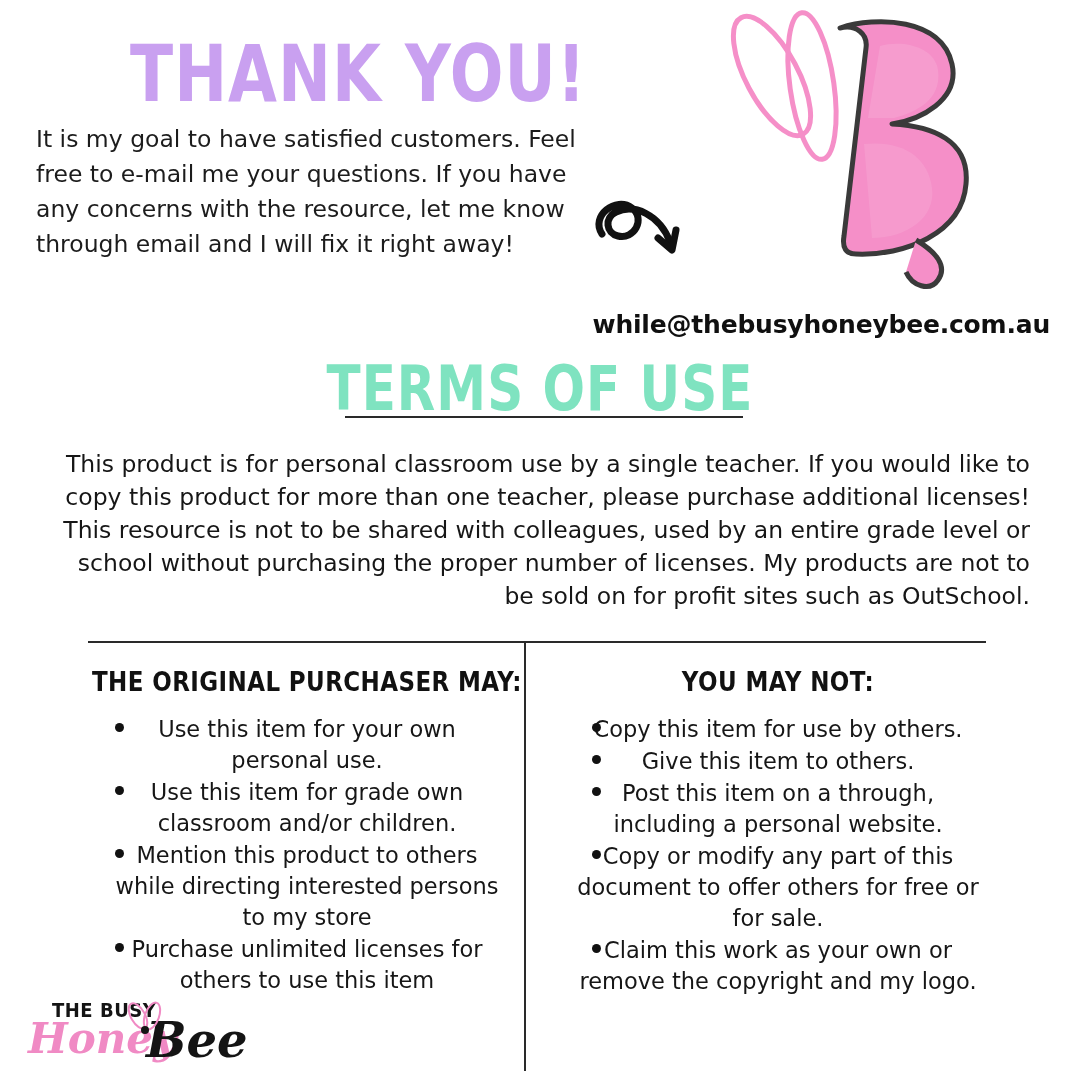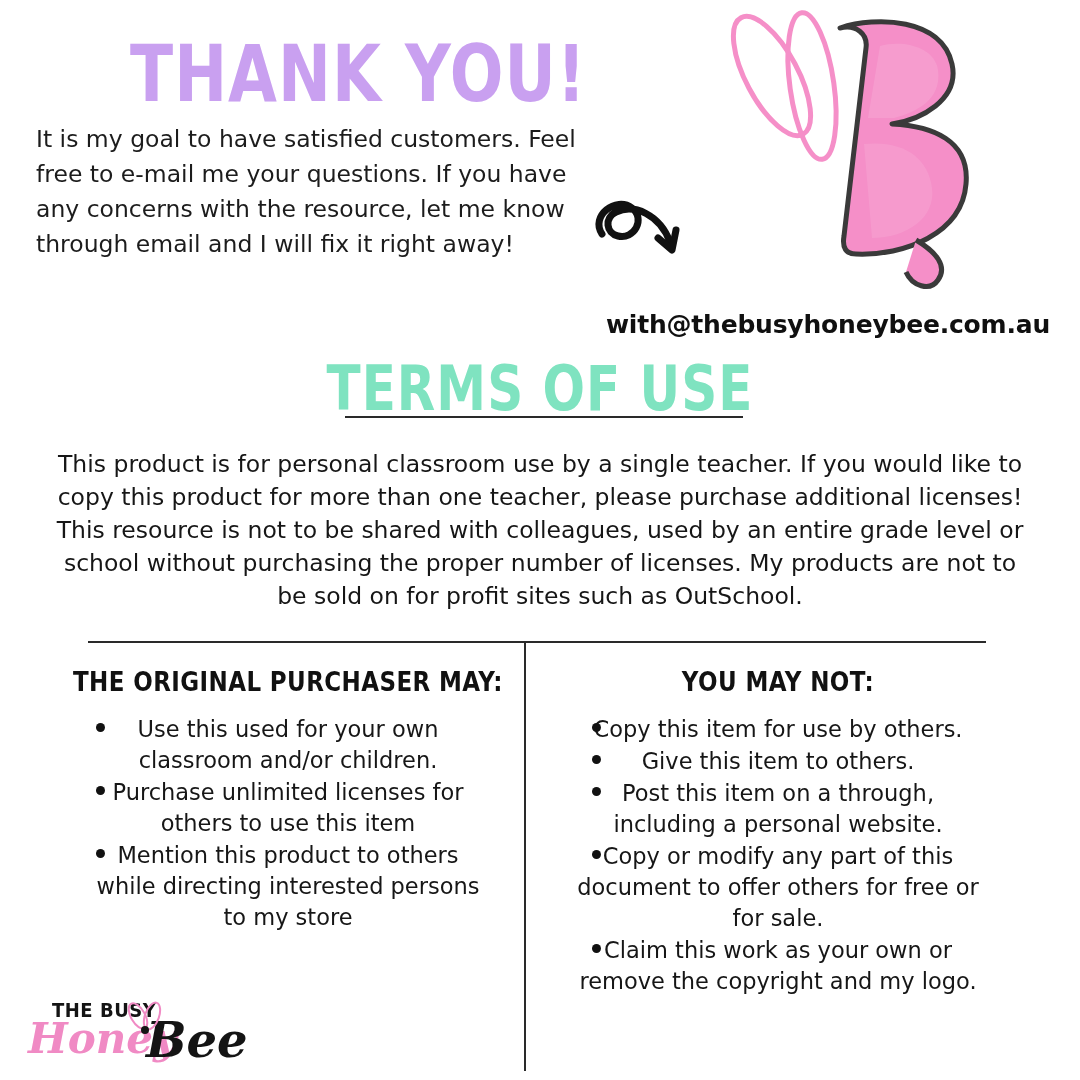--- a/index.html
+++ b/index.html
@@ -102,21 +102,21 @@
     height: 2px;
     background: #2a2a2a;
   }
 
   
   .terms-body {
     position: absolute;
     left: 50px;
     top: 448px;
     width: 980px;
-    text-align: center;
+    text-align: right;
     font-size: 23.5px;
     line-height: 33px;
     color: #161616;
   }
 
   
   .hrule {
     position: absolute;
     left: 88px;
     top: 641px;
@@ -131,21 +131,21 @@
     width: 2px;
     height: 430px;
     background: #2a2a2a;
   }
 
   
   .col {
     position: absolute;
     top: 666px;
   }
-  .col-left  { left: 68px;  width: 440px; }
+  .col-left  { left: 87px;  width: 440px; }
   .col-right { left: 548px; width: 460px; }
 
   .col-head {
     text-align: center;
     font-weight: 700;
     font-size: 23px;
     letter-spacing: 0.4px;
     color: #111111;
     transform: scaleY(1.18);
     transform-origin: center top;
@@ -241,44 +241,48 @@
       <g>
         <path d="M160,20 C196,8 262,10 272,56 C280,92 240,112 212,116 C252,118 290,132 286,176
                  C282,226 224,248 176,246 C166,246 162,240 164,228 L186,40 C188,26 176,16 160,20 Z" fill="#f58fc8" stroke="#3a3a3a" stroke-width="5" stroke-linejoin="round"></path>
         <path d="M214,110 C236,104 262,92 258,62 C254,38 222,32 200,38 L188,110 Z" fill="#ffffff" opacity="0.12"></path>
         <path d="M252,180 C256,210 226,230 192,230 L184,136 C224,132 248,150 252,180 Z" fill="#ffffff" opacity="0.10"></path>
         <path d="M236,232 C256,244 268,258 258,272 C250,284 232,278 226,264" fill="#f58fc8" stroke="#3a3a3a" stroke-width="5" stroke-linejoin="round"></path>
       </g>
     </svg>
   </div>
 
-  <div class="email">with@thebusyhoneybee.com.au</div>
+  <div class="email">while@thebusyhoneybee.com.au</div>
 
   <div class="terms-title">TERMS OF USE</div>
   <div class="terms-underline"></div>
 
   <div class="terms-body">This product is for personal classroom use by a single teacher. If you would like to copy this product for more than one teacher, please purchase additional licenses! This resource is not to be shared with colleagues, used by an entire grade level or school without purchasing the proper number of licenses. My products are not to be sold on for profit sites such as OutSchool.</div>
 
   <div class="hrule"></div>
   <div class="vrule"></div>
 
   <div class="col col-left">
     <div class="col-head">THE ORIGINAL PURCHASER MAY:</div>
     <ul class="col-list">
       <li>
         <span class="bullet"></span>
-        <span>Use this used for your own classroom and/or children.</span>
+        <span>Use this item for your own personal use.</span>
+      </li>
+      <li>
+        <span class="bullet"></span>
+        <span>Use this item for grade own classroom and/or children.</span>
+      </li>
+      <li>
+        <span class="bullet"></span>
+        <span>Mention this product to others while directing interested persons to my store</span>
       </li>
       <li>
         <span class="bullet"></span>
         <span>Purchase unlimited licenses for others to use this item</span>
-      </li>
-      <li>
-        <span class="bullet"></span>
-        <span>Mention this product to others while directing interested persons to my store</span>
       </li>
     </ul>
   </div>
 
   <div class="col col-right">
     <div class="col-head">YOU MAY NOT:</div>
     <ul class="col-list">
       <li>
         <span class="bullet"></span>
         <span>Copy this item for use by others.</span>

